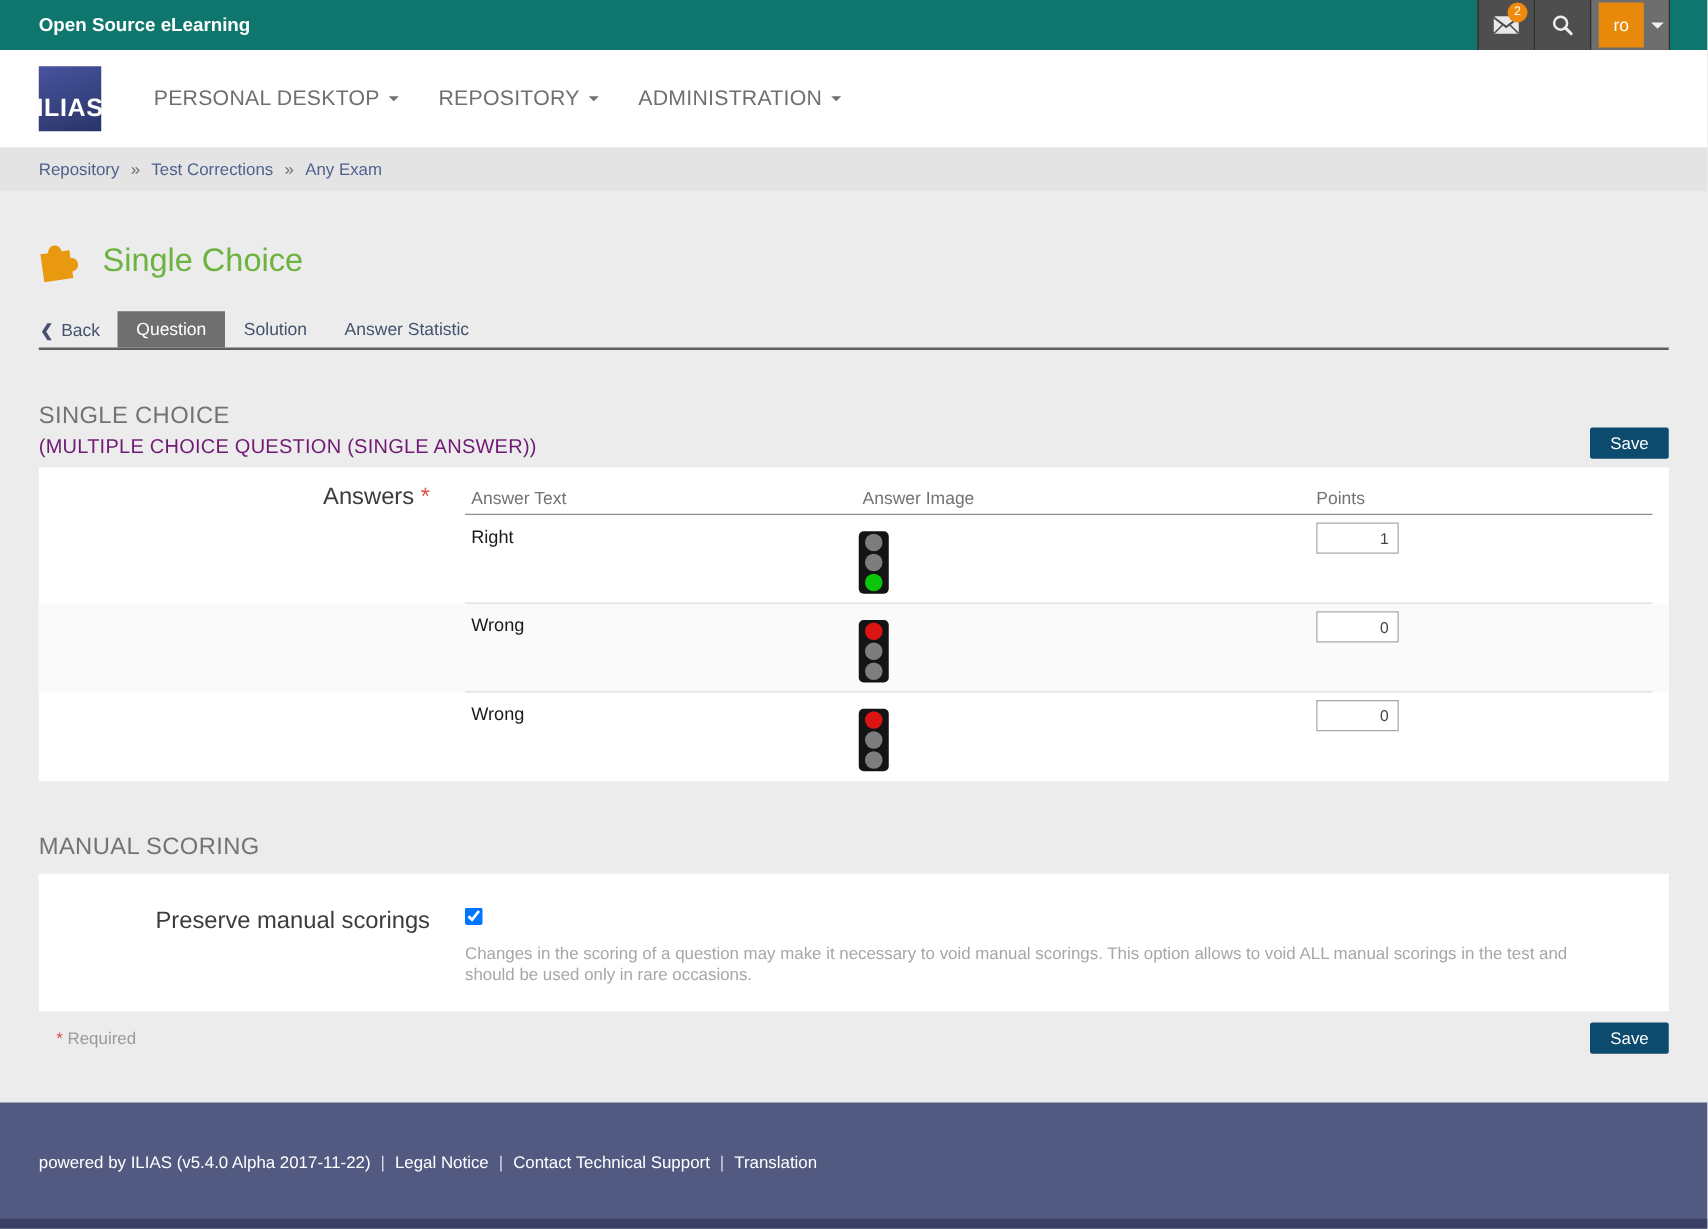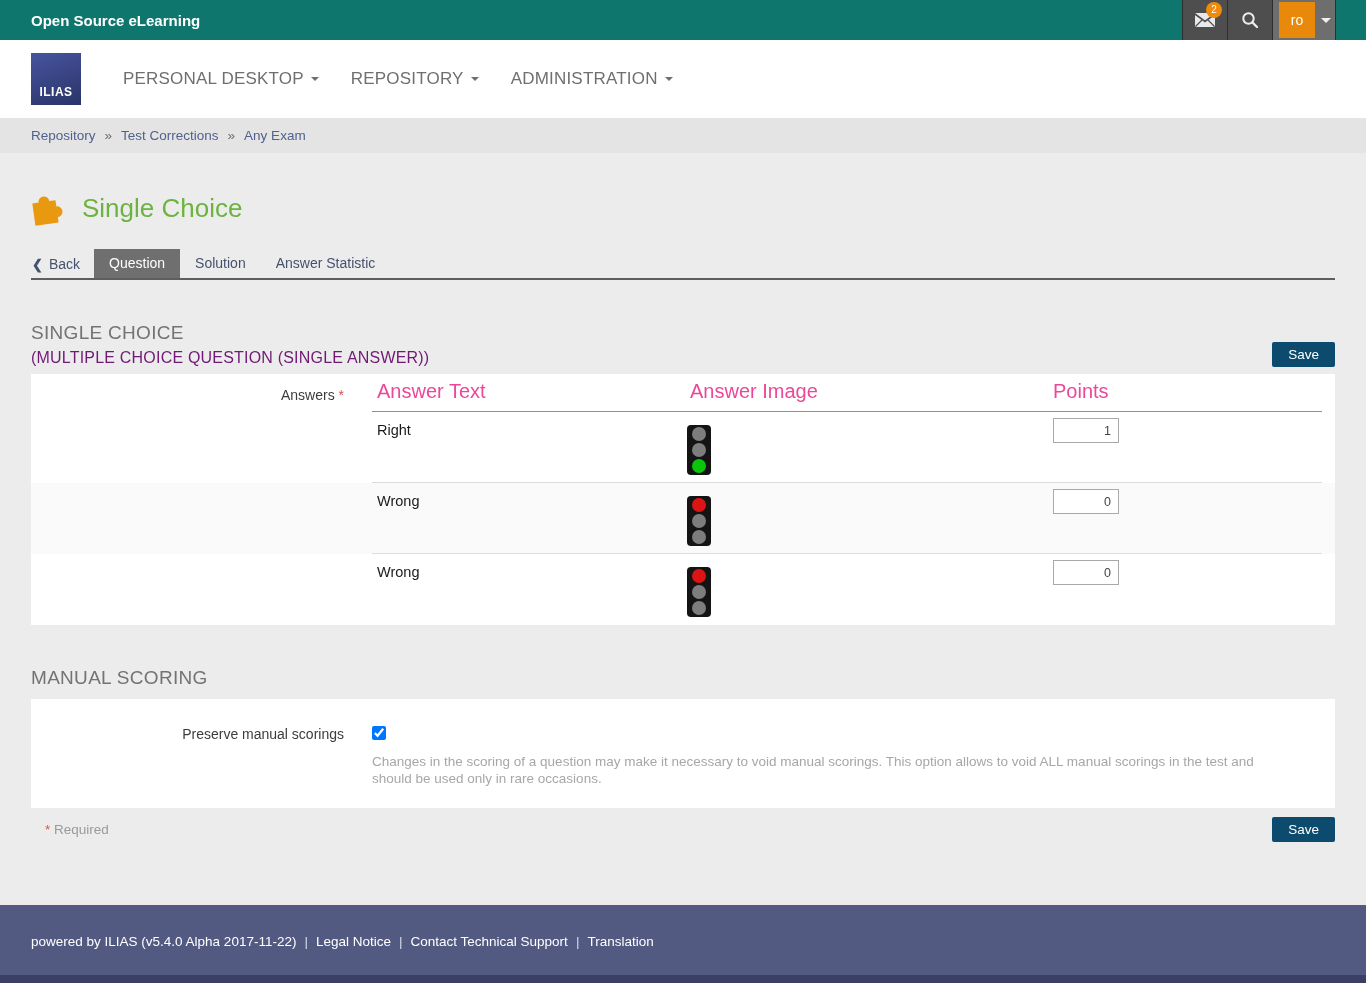--- a/index.html
+++ b/index.html
@@ -22,21 +22,21 @@
     background:#ef8a0c; color:#fff; font-size:10px; line-height:16px; text-align:center; padding:0 3px; }
   .user-btn { width:64px; background:#6e6e6e; display:flex; align-items:center; gap:6px; padding-left:2px; }
   .user-block { width:36px; height:36px; background:#e8890c; color:#fff; font-size:14px;
     display:flex; align-items:center; justify-content:center; }
   .caret { width:0; height:0; border-left:5px solid transparent; border-right:5px solid transparent;
     border-top:5px solid currentColor; display:inline-block; }
   .user-btn .caret { color:#f0f0f0; }
   
   .mainheader { background:#fff; height:78px; display:flex; align-items:center; flex:none; }
   .logo { margin-left:31px; width:50px; height:52px; background:linear-gradient(160deg,#47549e 0%,#2a3468 100%);
-    color:#fff; font-weight:bold; font-size:12px; letter-spacing:.5px;
+    color:#fff; font-weight:bold; font-size:20px; letter-spacing:.5px;
     display:flex; align-items:flex-end; justify-content:center; padding-bottom:6px; cursor:pointer; }
   .mainnav { display:flex; margin-left:30px; gap:8px; }
   .nav-item { color:#6f6f6f; font-size:17px; letter-spacing:.2px; padding:8px 12px; cursor:pointer;
     display:flex; align-items:center; gap:7px; }
   .nav-item .caret { color:#6f6f6f; border-top-width:4px; border-left-width:4px; border-right-width:4px; }
   
   .breadcrumb { background:#e4e4e4; height:35px; display:flex; align-items:center; padding-left:31px;
     font-size:13.5px; flex:none; gap:9px; }
   .crumb { color:#50618e; text-decoration:none; cursor:pointer; }
   .crumb-sep { color:#6d6d6d; }
@@ -54,25 +54,25 @@
   
   .section-head { margin-top:42px; display:flex; align-items:flex-end; justify-content:space-between; }
   .section-titles .sec-title { color:#737373; font-size:19px; letter-spacing:.3px; }
   .section-titles .sec-sub { color:#701a75; font-size:16px; margin-top:5px; letter-spacing:.2px; }
   .btn-save { background:#0c4a6e; color:#fff; border:none; font-size:13.5px; padding:5px 16px;
     border-radius:2px; cursor:pointer; font-family:inherit; }
   
   .panel { background:#fff; margin-top:7px; }
   .form-headrow { display:flex; }
   .label-cell { width:341px; flex:none; text-align:right; padding:13px 28px 0 0;
-    font-size:14px; color:#3c3c3c; }
+    font-size:19px; color:#3c3c3c; }
   .req-star { color:#d9534f; }
   .cols-area { flex:1; margin-right:13px; border-bottom:1px solid #8f8f8f; position:relative;
     height:38px; }
-  .col-h { position:absolute; top:6px; font-size:20px; color:#ec4899; }
+  .col-h { position:absolute; top:16px; font-size:14px; color:#737373; }
   .col-h.c-text { left:5px; }
   .col-h.c-image { left:318px; }
   .col-h.c-points { left:681px; }
   .answer-row { display:flex; min-height:71px; }
   .answer-row.alt { background:#fafafa; }
   .answer-row .spacer { width:341px; flex:none; }
   .answer-body { flex:1; margin-right:13px; border-bottom:1px solid #dcdcdc; position:relative;
     padding:10px 0 10px 5px; }
   .answer-row:last-child .answer-body { border-bottom:none; }
   .ans-text { font-size:14.5px; color:#1a1a1a; }
@@ -85,21 +85,21 @@
   
   .ms-panel { background:#fff; margin-top:10px; padding:14px 0 20px 0; }
   .ms-row { display:flex; }
   .ms-body { flex:1; margin-right:13px; padding-top:13px; }
   .ms-check { width:14px; height:14px; }
   .ms-help { margin-top:9px; font-size:13.5px; color:#a7a7a7; line-height:1.28; max-width:922px; }
   
   .bottom-row { display:flex; justify-content:space-between; align-items:flex-start; margin-top:9px; }
   .required-note { font-size:13.5px; color:#9a9a9a; padding-left:14px; padding-top:5px; }
   
-  .footer { flex:none; margin-top:auto; background:#525a82; height:78px; position:relative;
+  .footer { flex:none; margin-top:auto; background:#525a82; height:101px; position:relative;
     display:flex; align-items:center; }
   .footer:after { content:""; position:absolute; left:0; right:0; bottom:0; height:8px; background:#3a4064; }
   .footer-inner { padding-left:31px; padding-bottom:6px; font-size:13.5px; color:#fff; display:flex; gap:8px; }
   .footer-link { color:#fff; text-decoration:none; cursor:pointer; }
   .footer-sep { color:#d9dce8; }
   
   .icon-svg { display:block; }
 </style>
 </head>
 <body>

